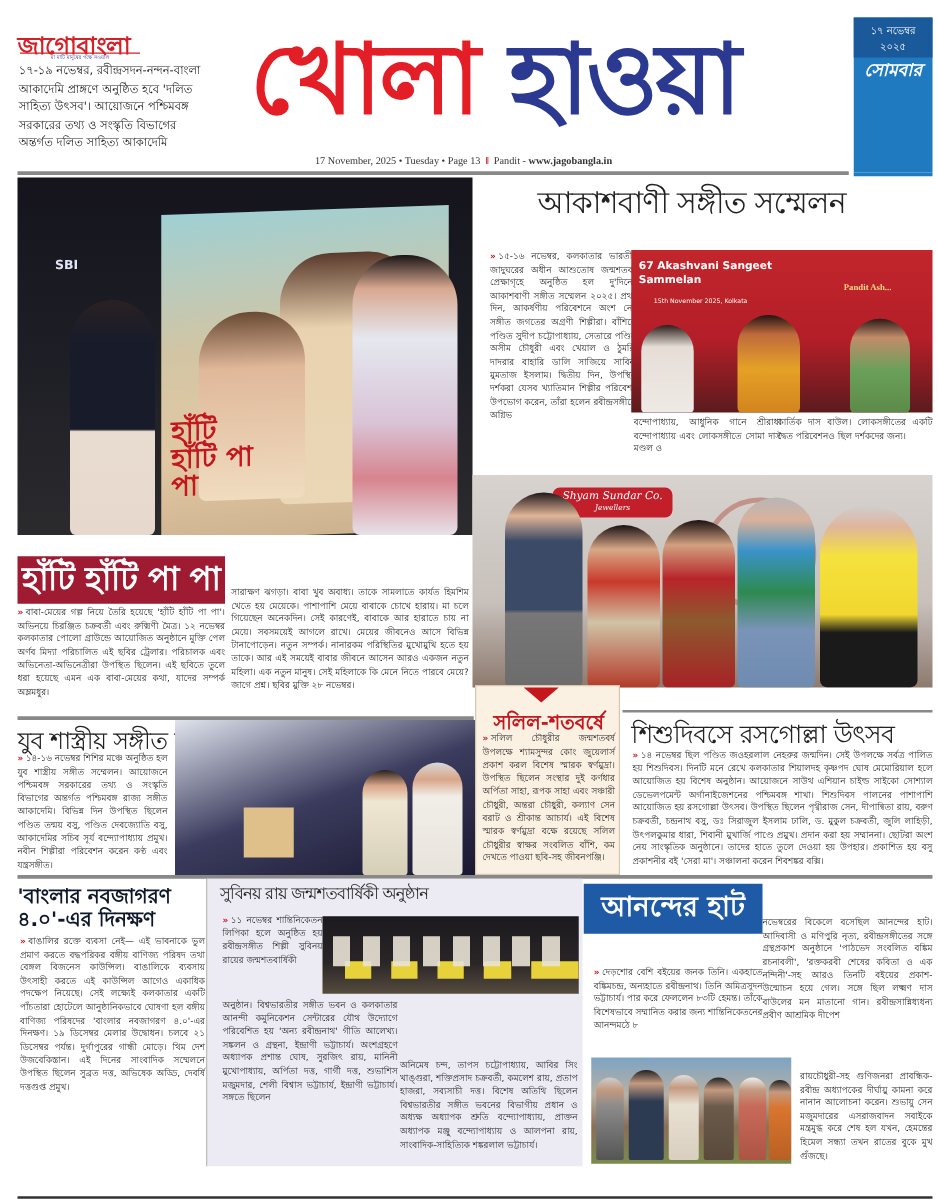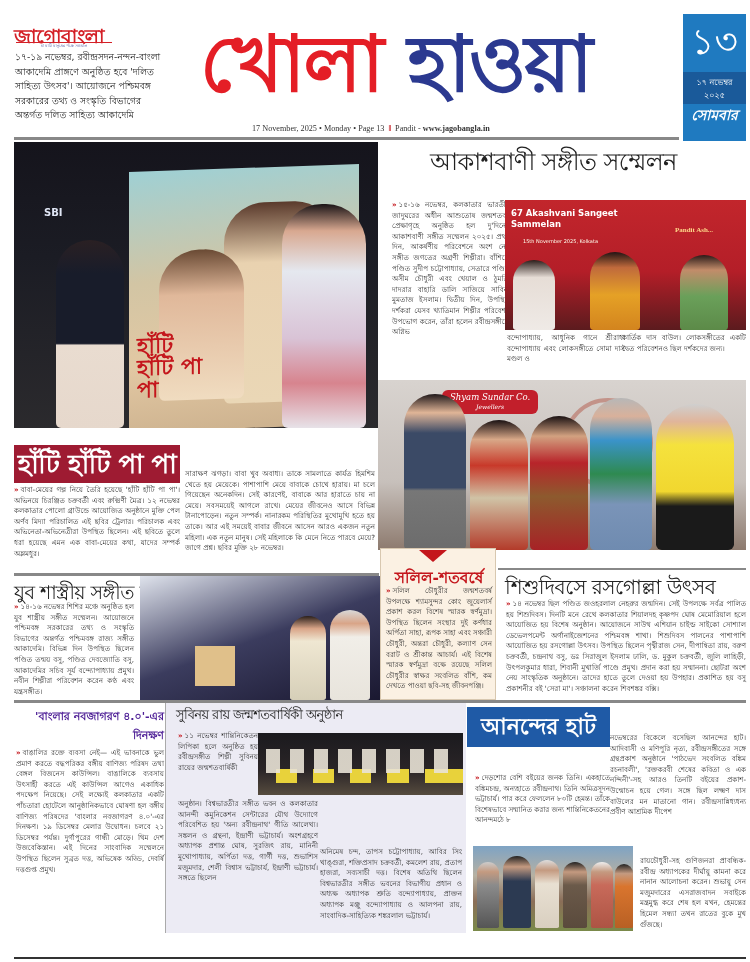--- a/index.html
+++ b/index.html
@@ -62,21 +62,21 @@
   .sal-head { left: 384px; top: 566px; width: 110px; font-size: 15.5px; font-weight: bold; color: #c4161c; text-align: center; white-space: nowrap; }
   .sal-text { left: 386px; top: 586px; width: 106px; }
 
   
   .rule-right { left: 498px; top: 568px; width: 248px; height: 2px; background: #888; }
   .ra-head { left: 505px; top: 572px; width: 240px; font-size: 20px; color: #222; white-space: nowrap; letter-spacing: -0.5px; }
   .ra-text { left: 506px; top: 599px; width: 240px; }
 
   
   .rule-bot { left: 14px; top: 700px; width: 732px; height: 3px; background: #888; }
-  .bn-head { left: 14px; top: 707px; width: 150px; font-size: 11px; font-weight: bold; line-height: 19px; color: #4c1d95; text-align: right; }
+  .bn-head { left: 14px; top: 707px; width: 150px; font-size: 16px; font-weight: bold; line-height: 19px; color: #0f172a; text-align: left; }
   .bn-text { left: 16px; top: 748px; width: 148px; }
   .vrule1 { left: 165px; top: 703px; width: 1px; height: 230px; background: #aaa; }
   .su-box { left: 166px; top: 703px; width: 300px; height: 230px; background: #ecebf4; }
   .su-head { left: 176px; top: 705px; width: 290px; font-size: 13px; color: #222; white-space: nowrap; letter-spacing: -0.6px; }
   .su-text1 { left: 178px; top: 731px; width: 80px; }
   .su-photo { left: 258px; top: 733px; width: 205px; height: 62px; background: linear-gradient(180deg, #1b1a1e 0%, #2a2527 60%, #564b3e 100%); }
   .su-text2 { left: 178px; top: 799px; width: 140px; }
   .su-text3 { left: 320px; top: 799px; width: 142px; margin-top: 48px; }
   .an-head { left: 467px; top: 707px; width: 143px; height: 40px; background: #1f5aa6; color: #fff; font-size: 22px; font-weight: bold; line-height: 40px; text-align: center; white-space: nowrap; }
   .an-text1 { left: 475px; top: 773px; width: 135px; }
@@ -93,30 +93,29 @@
 <div class="abs brief">১৭-১৯ নভেম্বর, রবীন্দ্রসদন-নন্দন-বাংলা আকাদেমি প্রাঙ্গণে অনুষ্ঠিত হবে 'দলিত সাহিত্য উৎসব'। আয়োজনে পশ্চিমবঙ্গ সরকারের তথ্য ও সংস্কৃতি বিভাগের অন্তর্গত দলিত সাহিত্য আকাদেমি</div>
 
 <div class="abs title">
   <span class="t1">খোলা</span>
   <span class="t2">হাওয়া</span>
 </div>
 
 <div class="abs dateline">
   <span>17 November, 2025</span>
   <span> • </span>
-  <span>Monday</span>
+  <span>Tuesday</span>
   <span> • </span>
   <span>Page 13</span>
   <span class="sep">‖</span>
   <span>Pandit -</span>
   <span class="web">www.jagobangla.in</span>
 </div>
 
 <div class="abs pagebox">
-  <div class="num">১৩</div>
   <div class="date">
     <div>১৭ নভেম্বর</div>
     <div>২০২৫</div>
   </div>
   <div class="day">সোমবার</div>
 </div>
 <div class="abs rule-top"></div>
 <div class="abs rule-blue"></div>
 
 <div class="abs photo film-photo">

